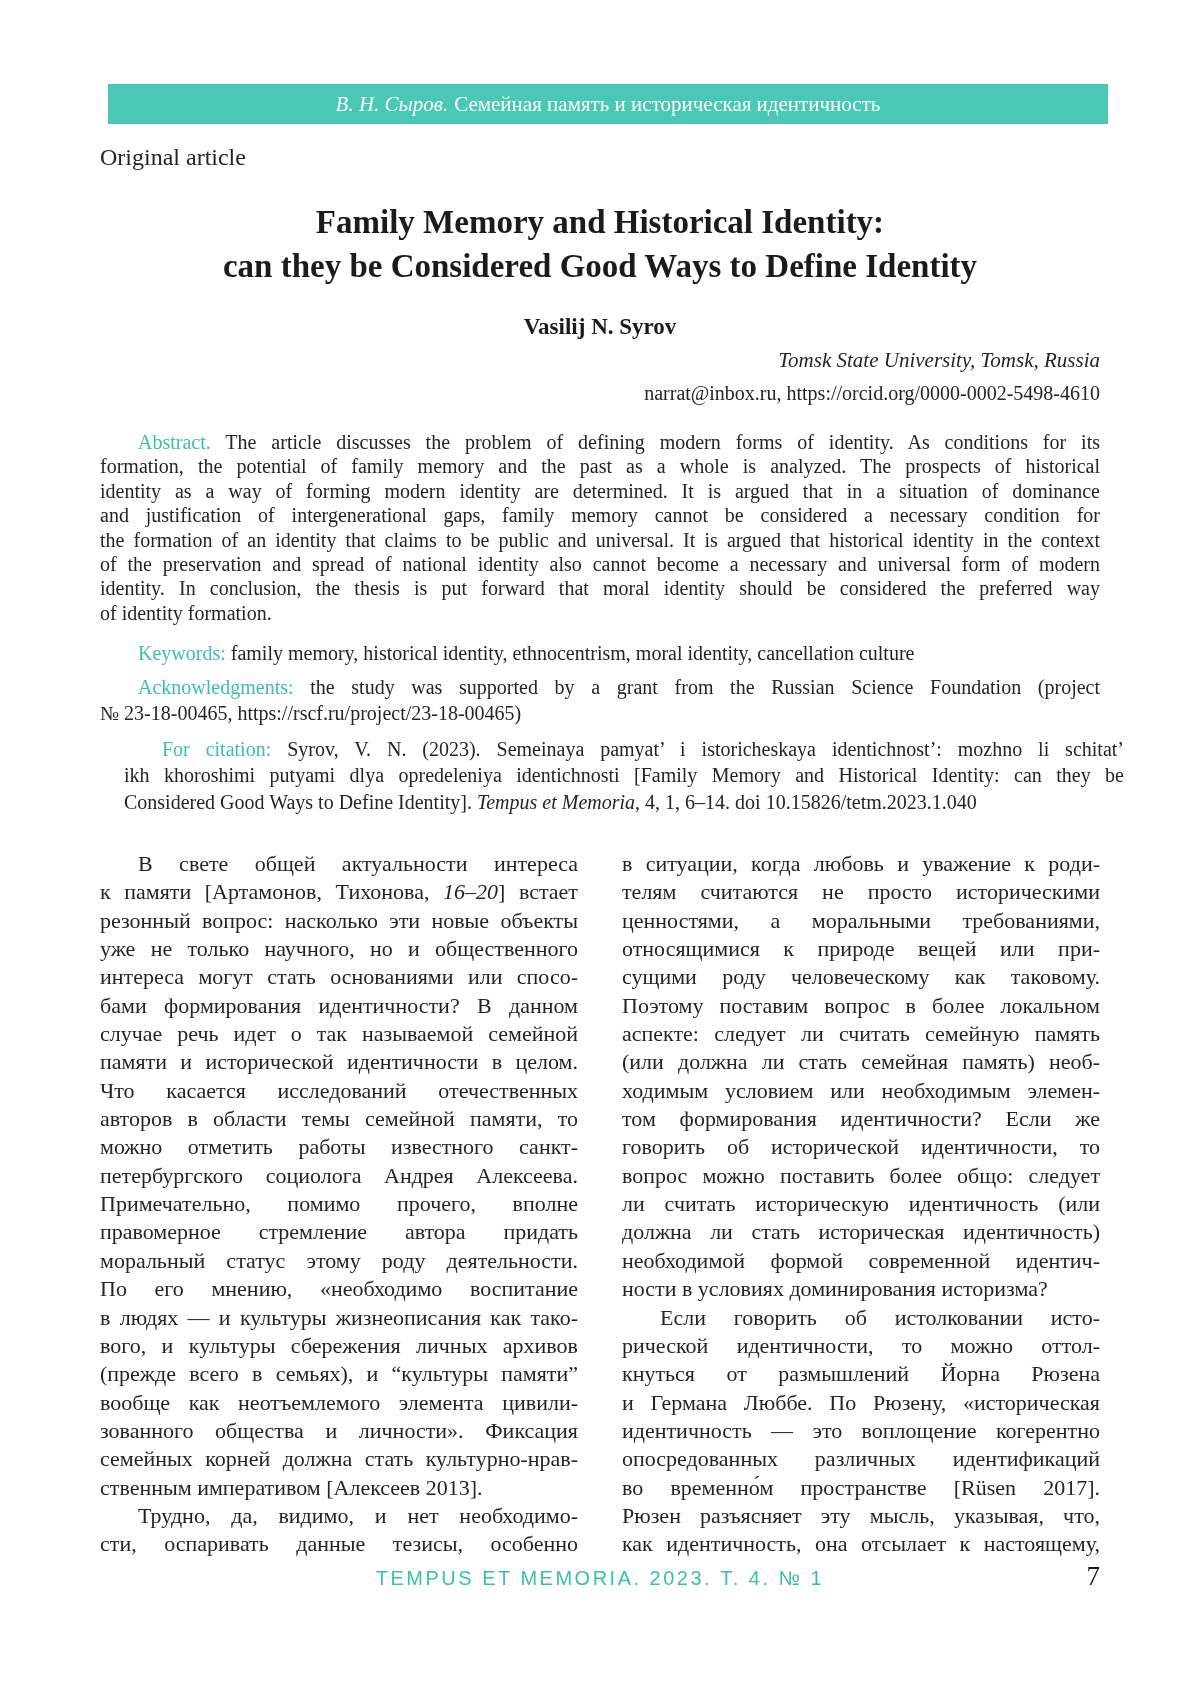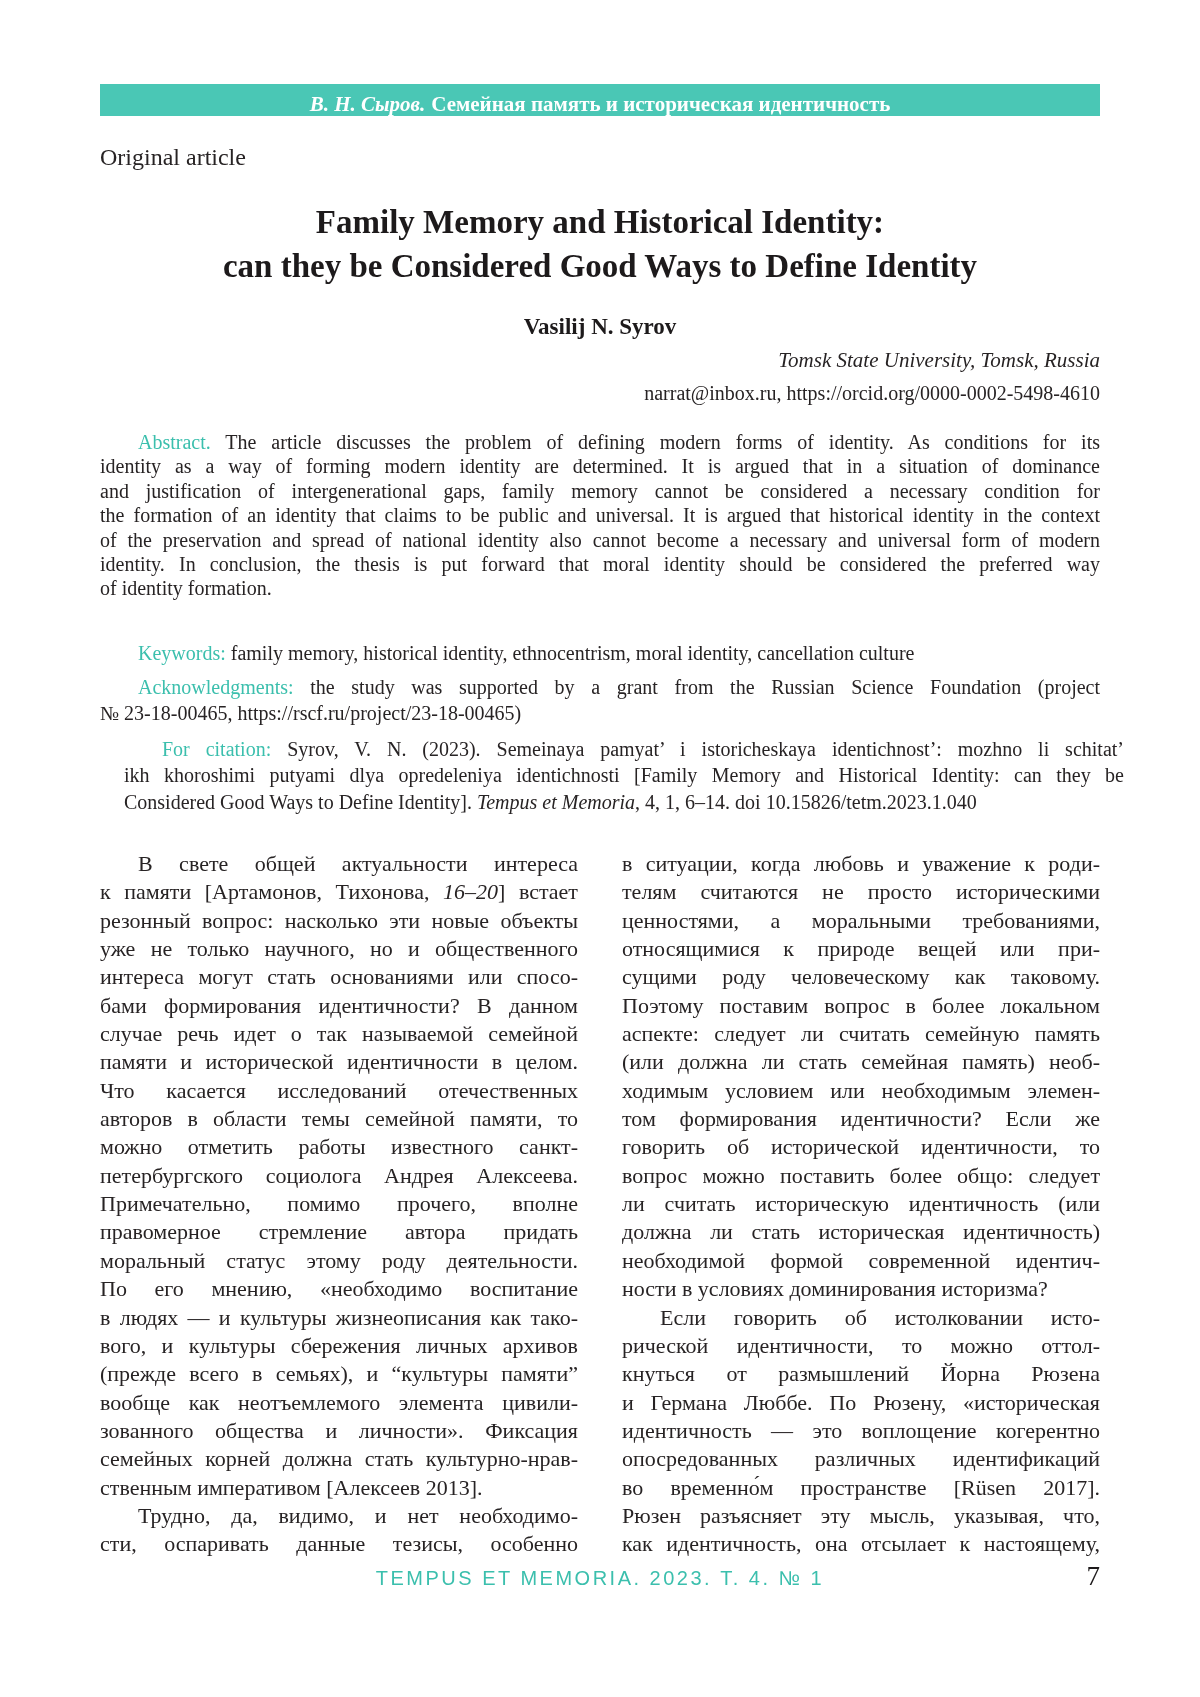--- a/index.html
+++ b/index.html
@@ -7,28 +7,27 @@
     position: relative;
     width: 1200px;
     height: 1697px;
     background: #ffffff;
     font-family: "Liberation Serif", serif;
     color: #272324;
     overflow: hidden;
   }
   .band {
     position: absolute;
-    left: 100px; top: 84px;
-    width: 1000px; height: 32px;
+    left: 108px; top: 84px;
+    width: 1000px; height: 40px;
     background: var(--teal-band, #4ac7b5);
     color: #ffffff;
     text-align: center;
     font-size: 21px;
     line-height: 40px;
-    font-weight: bold;
   }
   .band .run-author { font-style: italic; margin-right: 6px; }
   .article-type {
     position: absolute;
     left: 100px; top: 144px;
     font-size: 24px;
   }
   .title {
     position: absolute;
     left: 100px; top: 200px;
@@ -121,20 +120,21 @@
     <span>Family Memory and Historical Identity:</span>
     <span>can they be Considered Good Ways to Define Identity</span>
   </h1>
 
   <div class="author">Vasilij N. Syrov</div>
   <div class="affiliation">Tomsk State University, Tomsk, Russia</div>
   <div class="contact">narrat@inbox.ru, https://orcid.org/0000-0002-5498-4610</div>
 
   <div class="block abstract">
       <div class="jline ind"><span class="seg-teal">Abstract. </span><span>The article discusses the problem of defining modern forms of identity. As conditions for its</span></div>
+      <div class="jline"><span>formation, the potential of family memory and the past as a whole is analyzed. The prospects of historical</span></div>
       <div class="jline"><span>identity as a way of forming modern identity are determined. It is argued that in a situation of dominance</span></div>
       <div class="jline"><span>and justification of intergenerational gaps, family memory cannot be considered a necessary condition for</span></div>
       <div class="jline"><span>the formation of an identity that claims to be public and universal. It is argued that historical identity in the context</span></div>
       <div class="jline"><span>of the preservation and spread of national identity also cannot become a necessary and universal form of modern</span></div>
       <div class="jline"><span>identity. In conclusion, the thesis is put forward that moral identity should be considered the preferred way</span></div>
       <div class="jline last"><span>of identity formation.</span></div>
     </div>
   <div class="block keywords-block">
       <div class="jline last ind"><span class="seg-teal">Keywords: </span><span>family memory, historical identity, ethnocentrism, moral identity, cancellation culture</span></div>
     </div>

